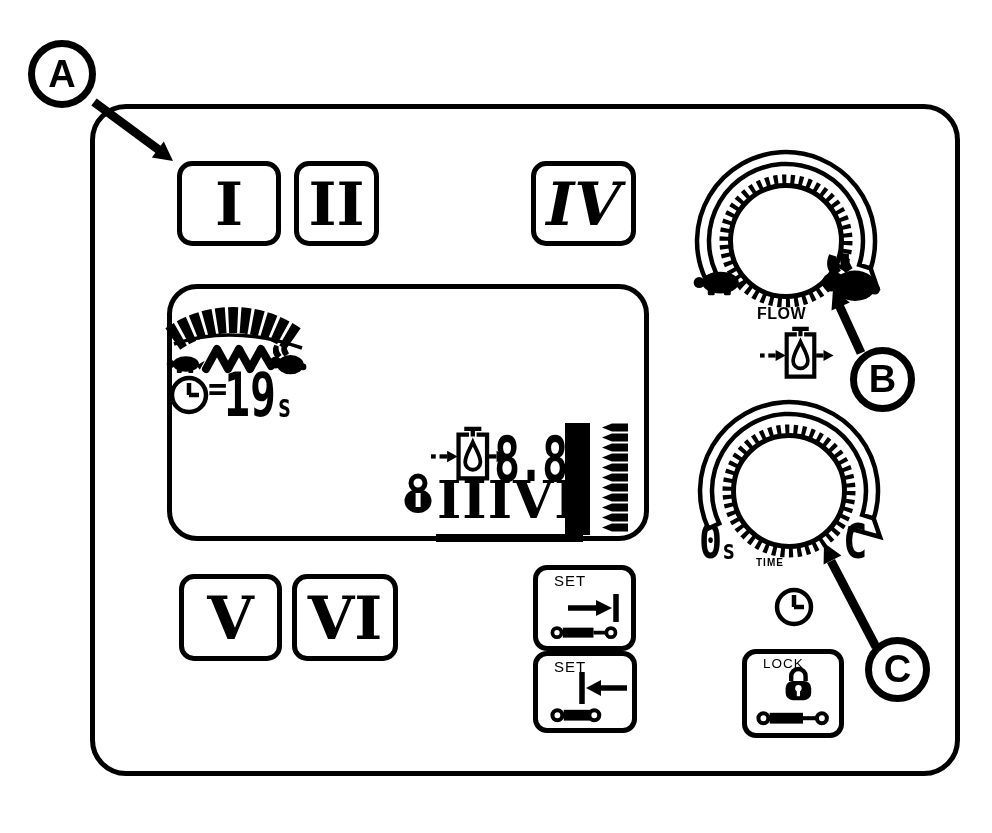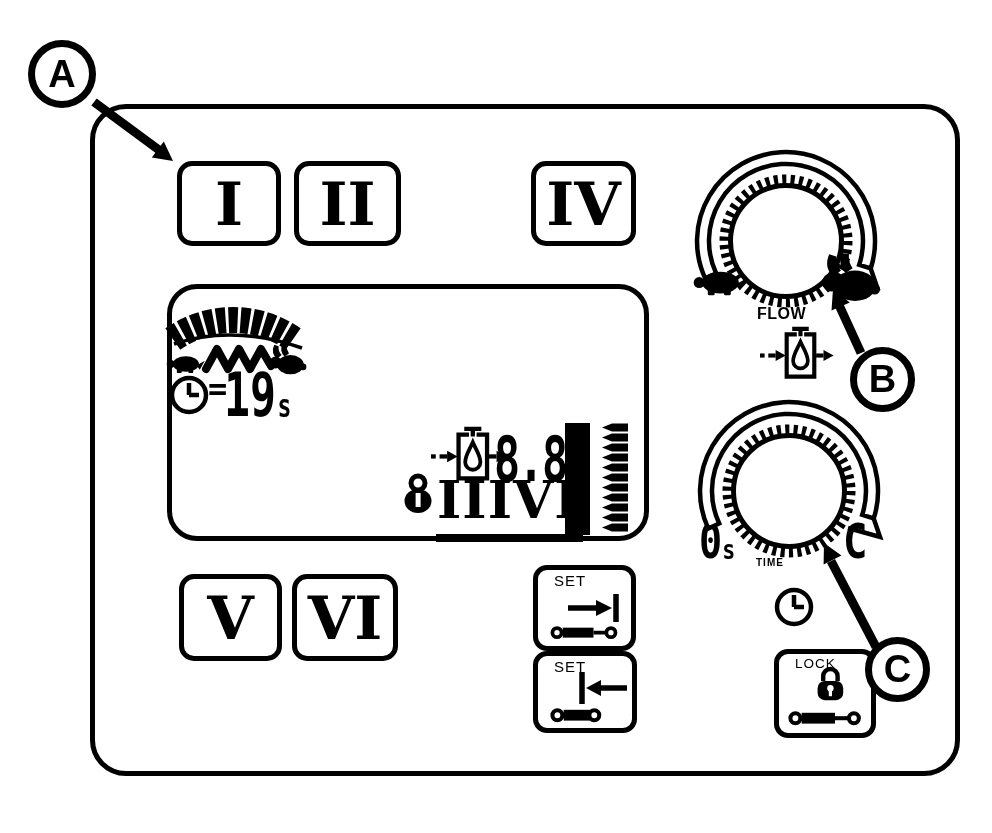--- a/index.html
+++ b/index.html
@@ -39,24 +39,24 @@
 </head>
 <body>
 
 <div id="scene">
 
   <div id="panel" class="abs"></div>
 
   <div class="abs roman-btn" style="left:177px;top:161px;width:104px;height:85px;">
     <span>I</span>
   </div>
-  <div class="abs roman-btn" style="left:294px;top:161px;width:107px;height:85px;align-items:center;">
+  <div class="abs roman-btn" style="left:294px;top:161px;width:85px;height:85px;align-items:center;">
     <span>II</span>
   </div>
-  <div class="abs roman-btn" style="left:531px;top:161px;width:105px;height:85px;">
+  <div class="abs roman-btn" style="left:531px;top:161px;width:105px;height:85px;font-style:italic;">
     <span>IV</span>
   </div>
 
   <div class="abs roman-btn" style="left:179px;top:574px;width:103px;height:87px;">
     <span>V</span>
   </div>
   <div class="abs roman-btn" style="left:292px;top:574px;width:106px;height:87px;justify-content:center;">
     <span>VI</span>
   </div>
 
@@ -98,21 +98,21 @@
         <path d="M63,32 H89"></path>
       </g>
       <g transform="translate(14,52) scale(0.9)">
         <circle cx="6" cy="8" r="5.5" fill="none" stroke="#000" stroke-width="4.5"></circle>
         <rect x="13" y="2" width="29" height="12" fill="#000"></rect>
         <circle cx="47" cy="8" r="5.5" fill="none" stroke="#000" stroke-width="4.5"></circle>
       </g>
     </svg>
   </div>
 
-  <div class="icon-btn" style="left:742px;top:649px;width:102px;height:89px;margin-left:32px;">
+  <div class="icon-btn" style="left:742px;top:649px;width:102px;height:89px;">
     <div class="btn-label" style="font-size:13.5px;">LOCK</div>
     <svg width="92" height="79" viewBox="0 0 92 79">
       <g transform="translate(37,15) scale(0.8)">
         <path d="M9,15 V9 a9,9 0 0 1 18,0 V15" fill="none" stroke="#000" stroke-width="5.5"></path>
         <rect x="2" y="15" width="32" height="24" rx="9" fill="#000"></rect>
         <circle cx="18" cy="24" r="4" fill="#fff"></circle>
         <rect x="16" y="25" width="4" height="9" fill="#fff"></rect>
       </g>
       <g transform="translate(11,57) scale(0.9)">
         <circle cx="6" cy="8" r="5.5" fill="none" stroke="#000" stroke-width="4.5"></circle>

